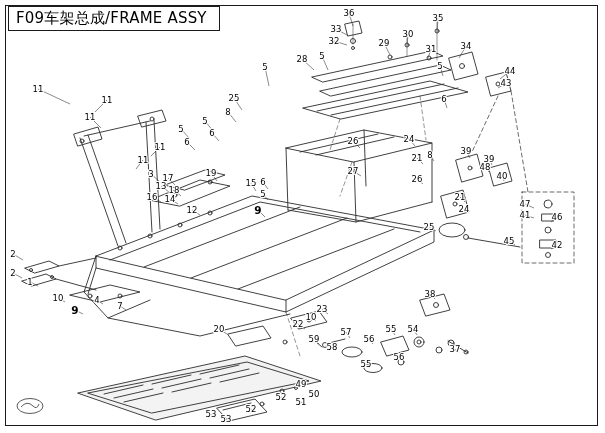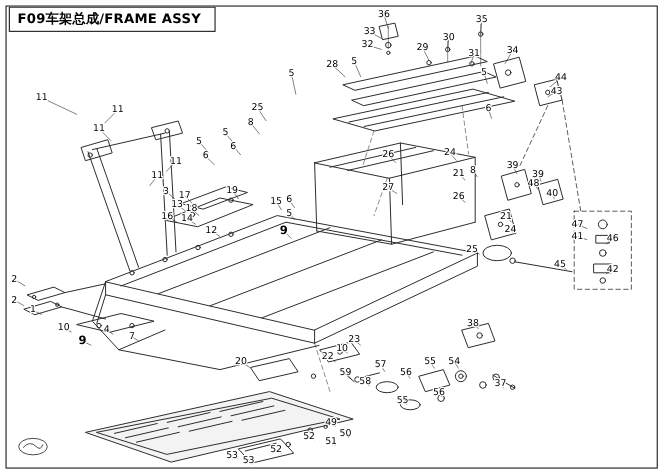--- a/index.html
+++ b/index.html
@@ -1,21 +1,21 @@
 <!DOCTYPE html>
 <html><head>
 <meta charset="utf-8">
 <style>
   html,body{margin:0;padding:0;background:#fff;}
   .screen{position:relative;width:605px;height:433px;background:#ffffff;
           font-family:"DejaVu Sans","Liberation Sans",sans-serif;overflow:hidden;}
   .outer-border{position:absolute;left:5px;top:5px;width:593px;height:421px;
                 border:1px solid #1b1b1b;box-sizing:border-box;}
   .title-box{position:absolute;left:8px;top:6px;border:1px solid #1b1b1b;background:#fff;
-             padding:2px 12px 2px 7px;font-size:12px;font-weight:bold;color:#000;z-index:5;
+             padding:2px 12px 2px 7px;font-size:15px;font-weight:normal;color:#000;z-index:5;
              letter-spacing:0.2px;}
   svg.diagram{position:absolute;left:0;top:0;}
   .art{stroke:#2b2b2b;stroke-width:0.9;fill:none;stroke-linejoin:round;stroke-linecap:round;}
   .dash{stroke-dasharray:4 3;stroke-width:0.7;}
   .thin{stroke-width:0.5;}
   .leader{stroke:#2b2b2b;stroke-width:0.55;}
   .callout{font-family:"DejaVu Sans","Liberation Sans",sans-serif;font-size:8.5px;fill:#000;
            text-anchor:middle;paint-order:stroke;stroke:#ffffff;stroke-width:2.2px;
            stroke-linejoin:round;}
   .callout.bold{font-weight:bold;font-size:10.5px;}

